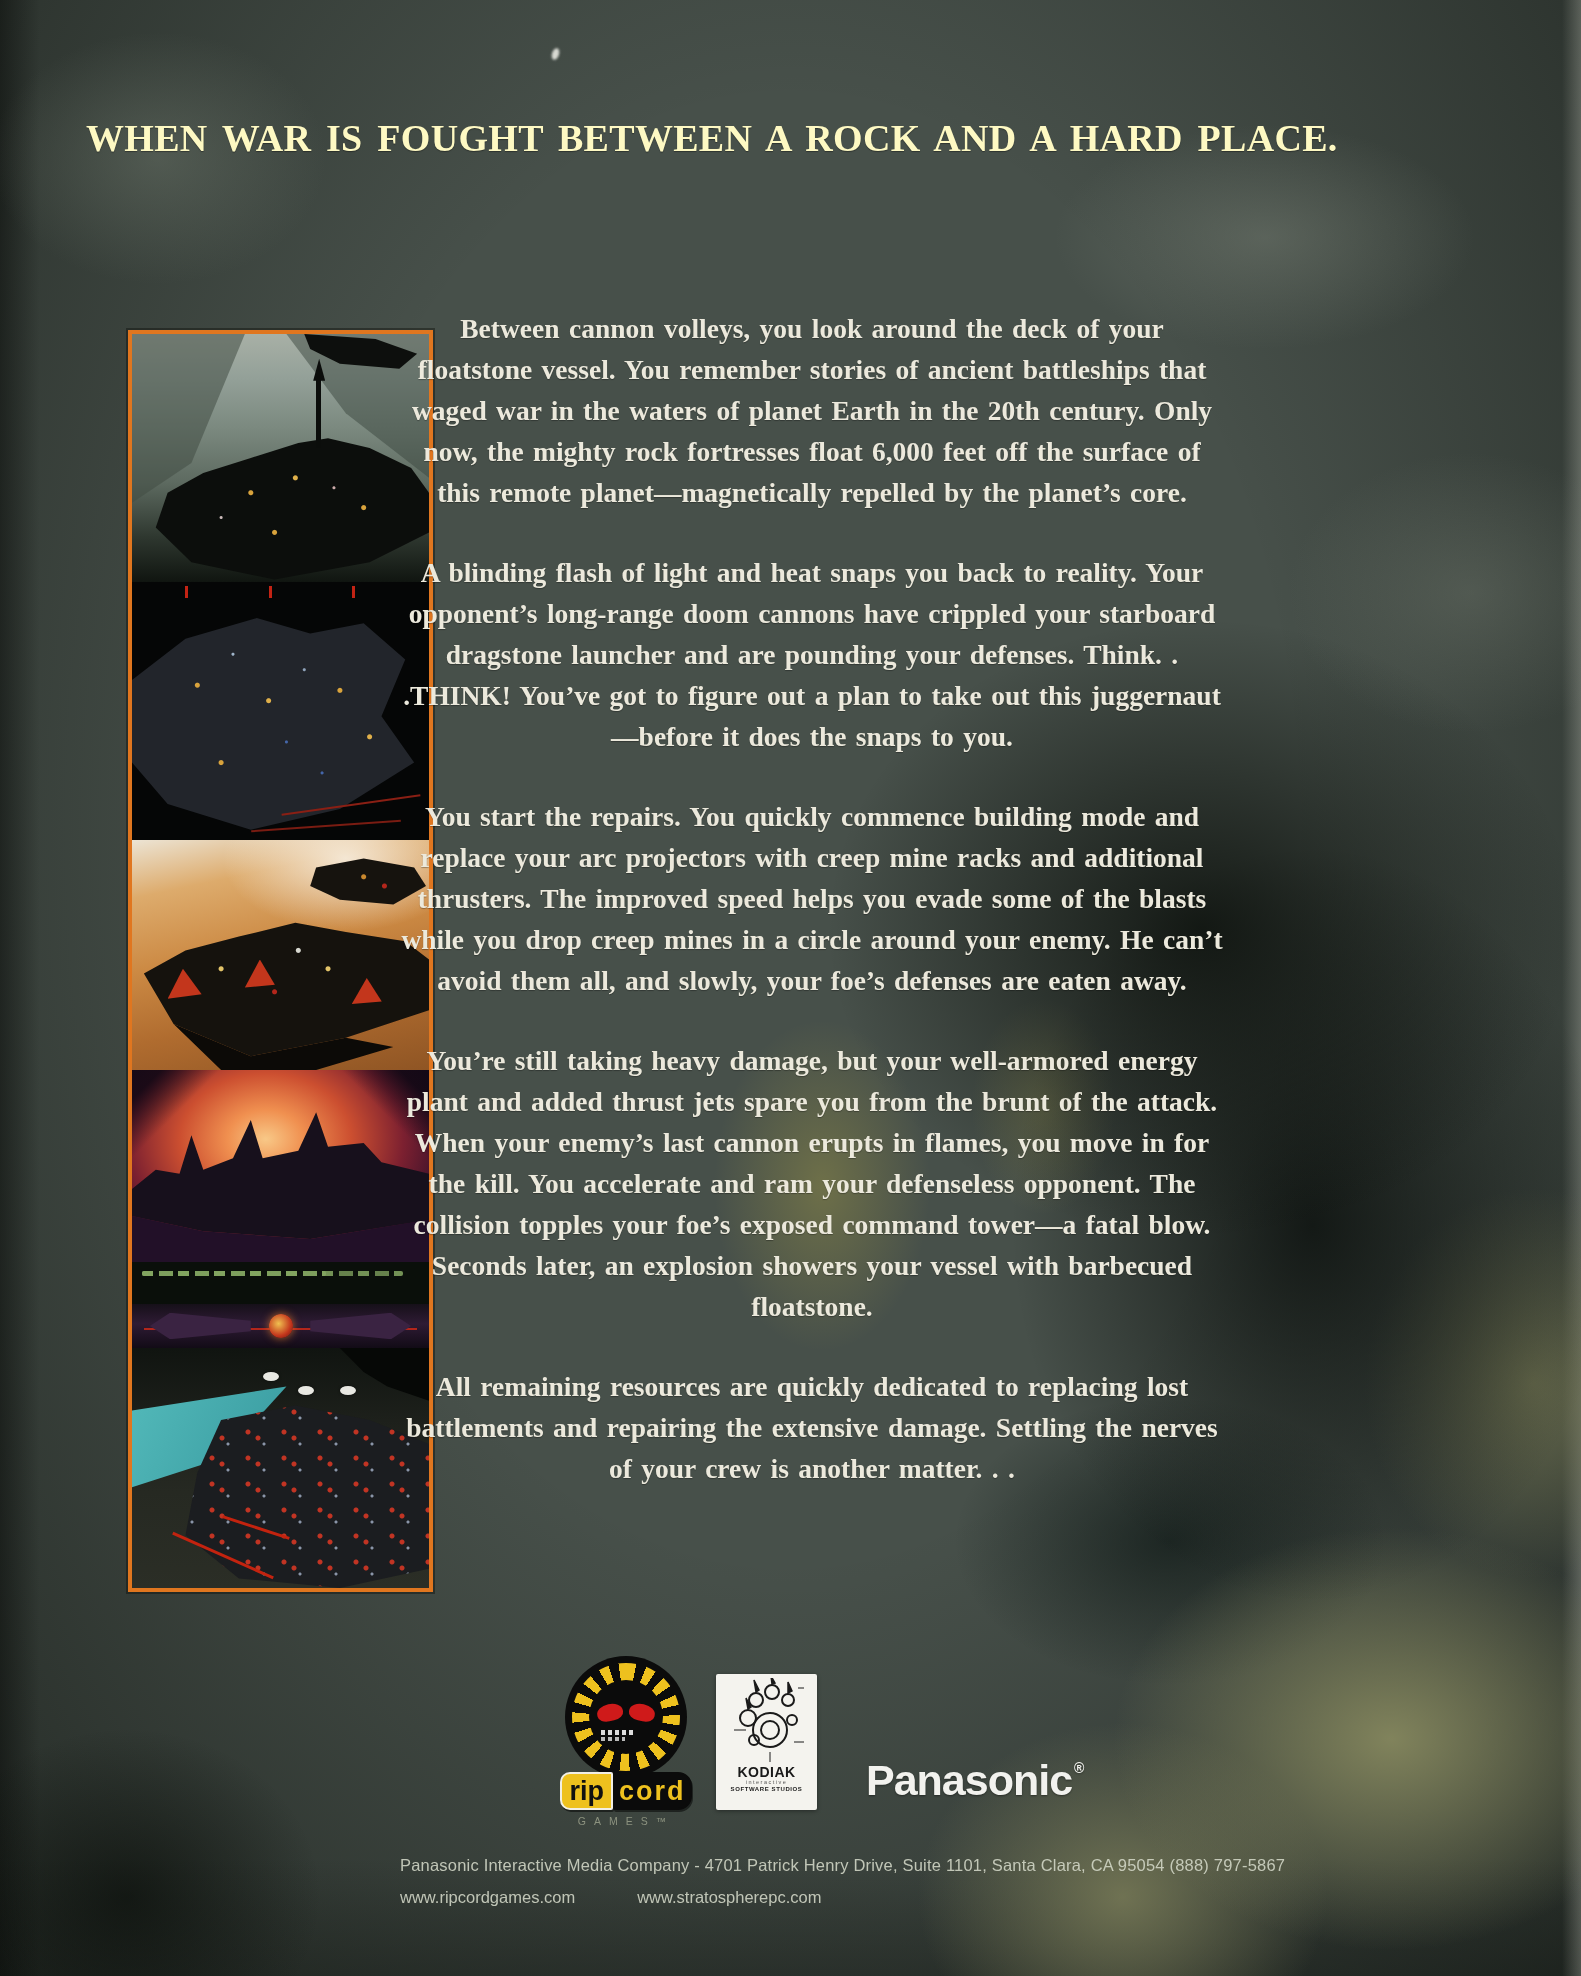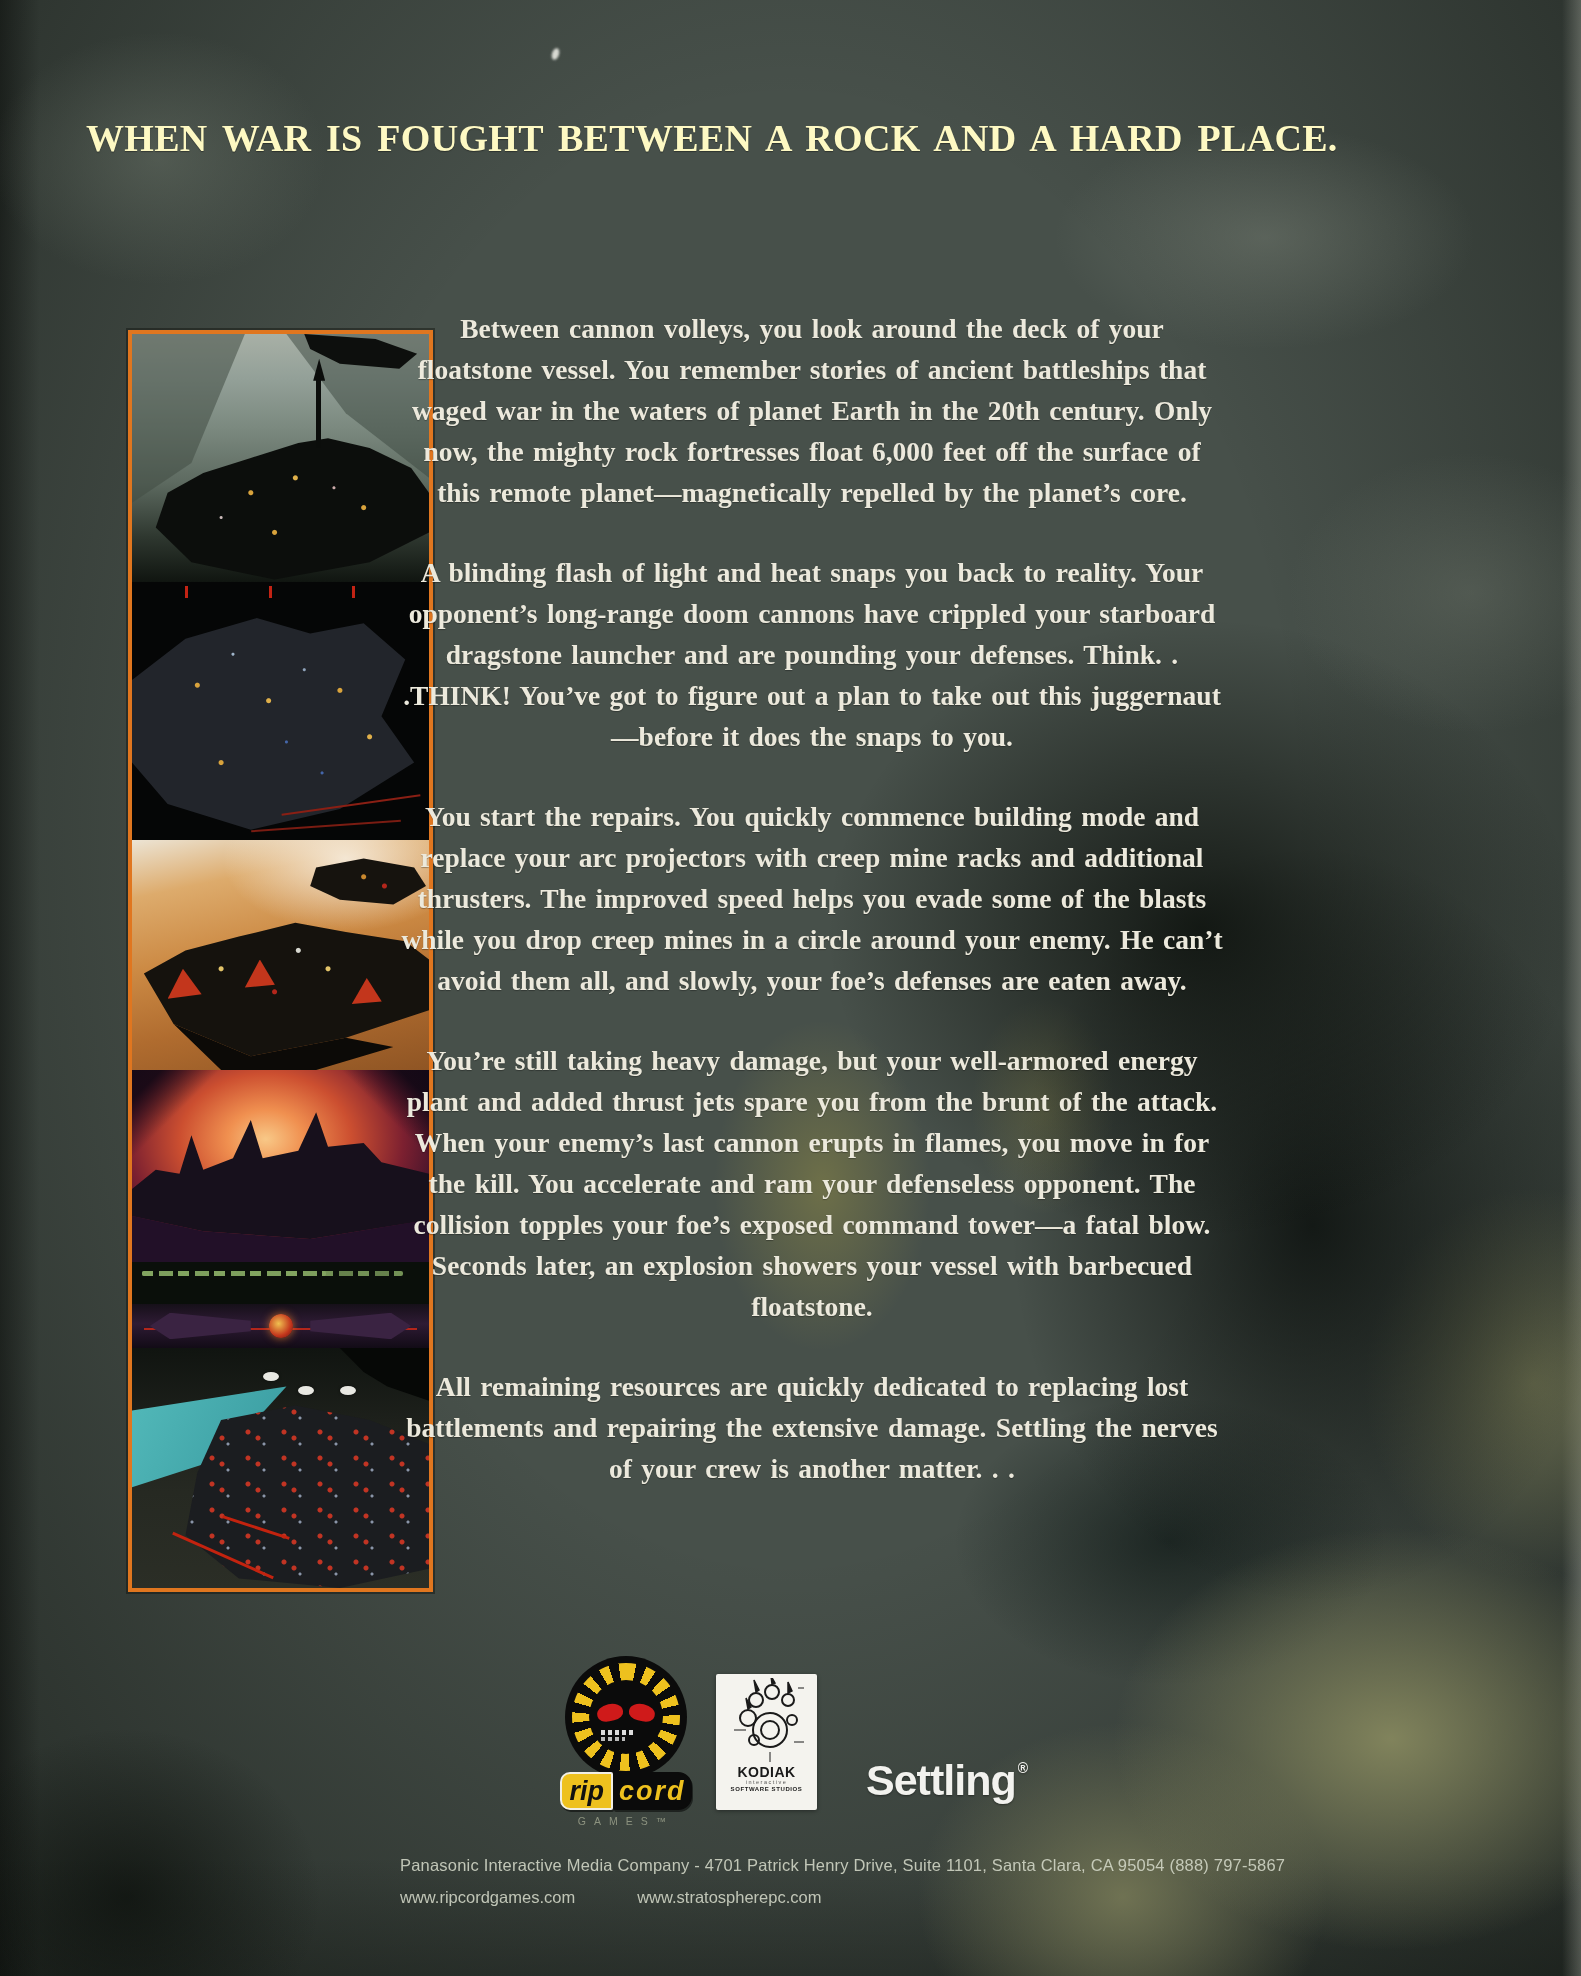--- a/index.html
+++ b/index.html
@@ -166,21 +166,21 @@
     background:repeating-conic-gradient(#eec11e 0deg 11deg,#0b0b0b 11deg 22deg);}
   .rc-face{position:absolute;inset:24px;border-radius:50%;background:#0b0b0b;}
   .rc-eye{position:absolute;background:#cf1a1a;border-radius:55% 55% 45% 45%;width:26px;height:17px;top:24px;}
   .rc-eye.l{left:8px;transform:rotate(-12deg);}
   .rc-eye.r{right:8px;transform:rotate(12deg);}
   .rc-mouth{position:absolute;left:12px;top:50px;width:34px;height:5px;
     background:repeating-linear-gradient(90deg,#ddd 0 4px,#0b0b0b 4px 7px);}
   .rc-mouth2{position:absolute;left:12px;top:57px;width:24px;height:4px;
     background:repeating-linear-gradient(90deg,#bbb 0 4px,#0b0b0b 4px 7px);}
   .rc-word{display:flex;justify-content:center;margin-top:-6px;filter:drop-shadow(1px 2px 0 rgba(0,0,0,.5));
-    font-family:"Liberation Sans",sans-serif;font-style:italic;font-weight:700;font-size:27px;line-height:34px;align-items:flex-end;}
+    font-family:"Liberation Sans",sans-serif;font-weight:700;font-size:27px;line-height:34px;align-items:flex-end;}
   .rc-rip{background:#eec11e;color:#111;border:2px solid #f2efe4;border-radius:10px 2px 2px 10px;padding:0 7px;}
   .rc-cord{background:#0b0b0b;color:#eec11e;border:2px solid #0b0b0b;border-radius:2px 14px 14px 2px;padding:0 4px;letter-spacing:2px;}
   .rc-games{margin-top:5px;text-align:center;font-family:"Liberation Sans",sans-serif;
     font-size:10.5px;letter-spacing:8px;color:#8c927f;}
   .kodiak{position:absolute;left:716px;top:1674px;width:101px;height:136px;background:#f4f3ee;
     border-radius:2px;box-shadow:0 1px 4px rgba(0,0,0,.4);text-align:center;
     font-family:"Liberation Sans",sans-serif;color:#191919;}
   .kd-art{display:block;margin:4px auto 0;}
   .kd-name{font-size:14px;font-weight:800;letter-spacing:.5px;line-height:13px;}
   .kd-int{font-size:5.5px;letter-spacing:1.5px;line-height:6px;color:#555;}
@@ -310,21 +310,21 @@
           <line x1="68" y1="64" x2="78" y2="64"></line>
         <line x1="44" y1="74" x2="44" y2="84"></line>
           <line x1="72" y1="10" x2="78" y2="10"></line>
       </g>
     </svg>
     <div class="kd-name">KODIAK</div>
     <div class="kd-int">interactive</div>
     <div class="kd-studios">SOFTWARE STUDIOS</div>
   </div>
 
-  <div class="panasonic"><span>Settling</span><sup>®</sup></div>
+  <div class="panasonic"><span>Panasonic</span><sup>®</sup></div>
 
   <div class="footer">
     <div class="addr">Panasonic Interactive Media Company - 4701 Patrick Henry Drive, Suite 1101, Santa Clara, CA 95054  (888) 797-5867</div>
     <div class="urls">
       <span>www.ripcordgames.com</span>
       <span>www.stratospherepc.com</span>
     </div>
   </div>
 </div>
 

